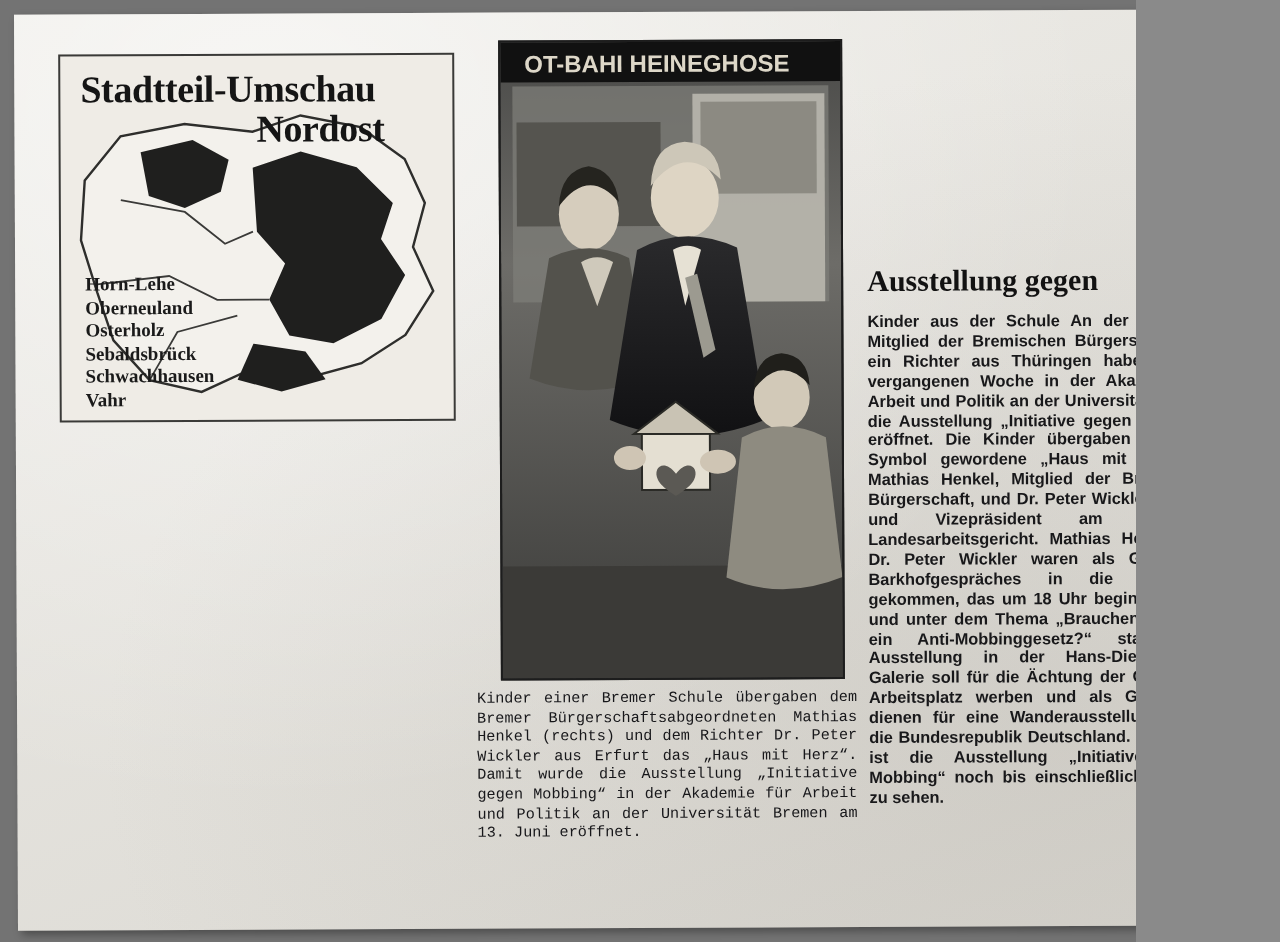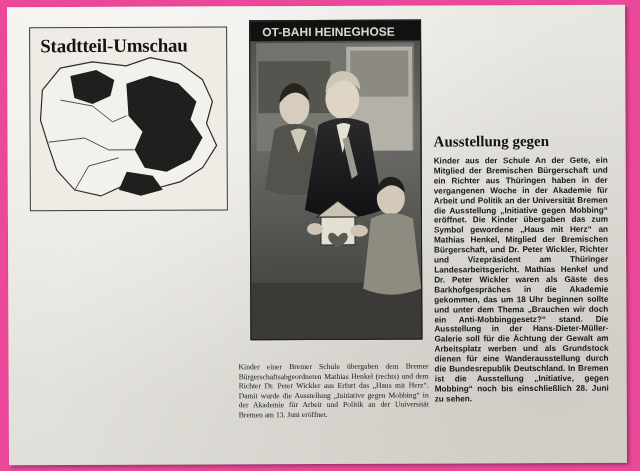--- a/index.html
+++ b/index.html
@@ -9,23 +9,23 @@
   }
   body {
     width: 640px;
     height: 471px;
     overflow: hidden;
     font-family: "Liberation Serif", serif;
   }
   .page {
     position: absolute;
     left: 0; top: 0;
-    width: 640px;
+    width: 568px;
     height: 471px;
-    background: #ec4899;
+    background: #737373;
     overflow: hidden;
   }
   
   .sheet {
     position: absolute;
     left: 8px;
     top: 6px;
     width: 618px;
     height: 458px;
     background: #e9e7e1;
@@ -106,27 +106,27 @@
     background: #2b2b2b;
     overflow: hidden;
     border: 1px solid #1d1d1d;
   }
   .photo svg { display: block; }
 
   
   .caption {
     position: absolute;
     left: 216px;
-    top: 346px;
+    top: 330px;
     width: 190px;
     font-size: 7.6px;
     line-height: 9.6px;
     color: #17171a;
     text-align: justify;
-    font-family: Liberation Serif, serif;
+    font-family: Liberation Mono, monospace;
   }
 
   
   .article {
     position: absolute;
     left: 412px;
     top: 118px;
     width: 174px;
   }
   .article h1 {
@@ -166,22 +166,31 @@
             <path d="M96,122 L122,126 L132,140 L110,146 L88,140 Z" fill="#1f1f1e"></path>
 
             <path d="M30,50 L62,56 L82,72 L96,66" fill="none" stroke="#3a3a38" stroke-width="0.9"></path>
             <path d="M18,92 L54,88 L78,100 L104,100" fill="none" stroke="#3a3a38" stroke-width="0.9"></path>
             <path d="M44,140 L58,116 L88,108" fill="none" stroke="#3a3a38" stroke-width="0.9"></path>
           </svg>
         </div>
 
         <div class="title">
           <span>Stadtteil-Umschau</span>
+          <span class="l2">Nordost</span>
         </div>
 
+        <div class="districts">
+          <div>Horn-Lehe</div>
+          <div>Oberneuland</div>
+          <div>Osterholz</div>
+          <div>Sebaldsbrück</div>
+          <div>Schwachhausen</div>
+          <div>Vahr</div>
+        </div>
       </div>
 
       <div class="photo">
         <svg width="170" height="318" viewBox="0 0 170 318">
           <defs>
             <linearGradient id="bgGrad" x1="0" y1="0" x2="0" y2="1">
               <stop offset="0" stop-color="#4a4a48"></stop>
               <stop offset="0.35" stop-color="#6d6c68"></stop>
               <stop offset="1" stop-color="#3a3a38"></stop>
             </linearGradient>

